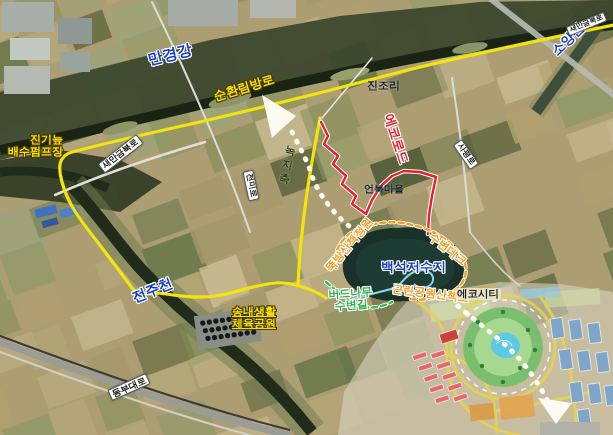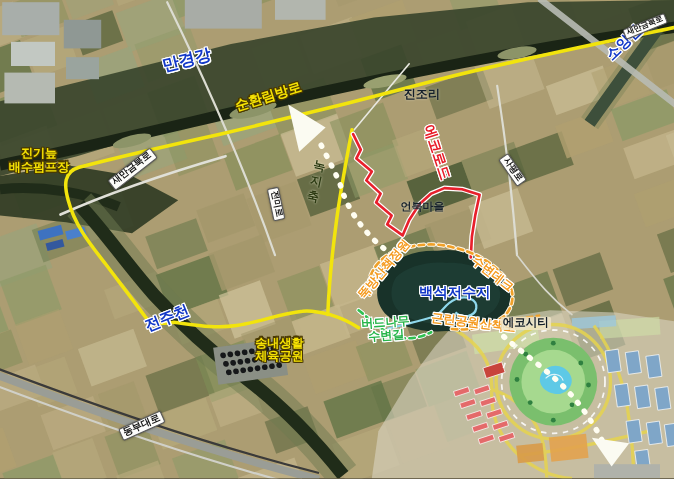--- a/index.html
+++ b/index.html
@@ -377,33 +377,33 @@
   </g>
 </svg>
 
 <div>
   <div class="lbl blue out-w" style="left:146px;top:52px;font-size:15px;transform:rotate(-14deg);">만경강</div>
   <div class="lbl blue out-w" style="left:549px;top:48px;font-size:13px;transform:rotate(-44deg);">소양천</div>
   <div class="lbl pill" style="left:96px;top:148px;font-size:8.5px;transform:rotate(-38deg);">새만금북로</div>
   <div class="lbl pill" style="left:566px;top:19px;font-size:7px;transform:rotate(-22deg);">새만금북로</div>
   <div class="lbl yellow out-d" style="left:212px;top:90px;font-size:12.5px;transform:rotate(-17deg);">순환림방로</div>
   <div class="lbl dark" style="left:347px;top:80px;font-size:11px;">진조리</div>
-  <div class="lbl yellow out-d" style="left:8px;top:134px;font-size:11px;text-align:center;">진기늪
+  <div class="lbl yellow out-d" style="left:8px;top:134px;font-size:11px;text-align:right;">진기늪
 배수펌프장</div>
   <div class="lbl red out-w" style="left:395px;top:112px;font-size:13px;transform:rotate(72deg);">에코로드</div>
   <div class="lbl axis" style="left:286px;top:136px;font-size:11px;writing-mode:vertical-rl;letter-spacing:3px;transform:rotate(12deg);">녹지축</div>
   <div class="lbl dark" style="left:334px;top:183px;font-size:10px;margin-left:10px;">언북마을</div>
   <div class="lbl pill" style="left:236px;top:180px;font-size:8px;transform:rotate(78deg);">전미로</div>
   <div class="lbl pill" style="left:451px;top:149px;font-size:8px;transform:rotate(55deg);">사평로</div>
   <div class="lbl blue out-w" style="left:381px;top:260px;font-size:13px;">백석저수지</div>
   <div class="lbl orange out-w" style="left:333px;top:262px;font-size:11px;transform:rotate(-50deg);transform-origin:left bottom;">뚝방산책정원</div>
   <div class="lbl orange out-w" style="left:434px;top:231px;font-size:11px;transform:rotate(38deg);">수변데크</div>
   <div class="lbl orange out-w" style="left:393px;top:283px;font-size:11px;transform:rotate(7deg);">근린공원산책로</div>
   <div class="lbl green out-w" style="left:328px;top:289px;font-size:11px;text-align:center;transform:rotate(-4deg);">버드나무
 수변길</div>
-  <div class="lbl yellow out-d" style="left:232px;top:306px;font-size:11px;text-align:right;">송내생활
+  <div class="lbl yellow out-d" style="left:232px;top:306px;font-size:11px;text-align:right;text-decoration:underline;">송내생활
 체육공원</div>
   <div class="lbl blue out-w" style="left:130px;top:291px;font-size:14px;transform:rotate(-22deg);">전주천</div>
   <div class="lbl pill" style="left:108px;top:381px;font-size:9px;transform:rotate(-24deg);">동부대로</div>
   <div class="lbl dark ecocity-lbl" style="left:455px;top:288px;font-size:10.5px;">에코시티</div>
 </div>
 
 </div>
 
 </body></html>

